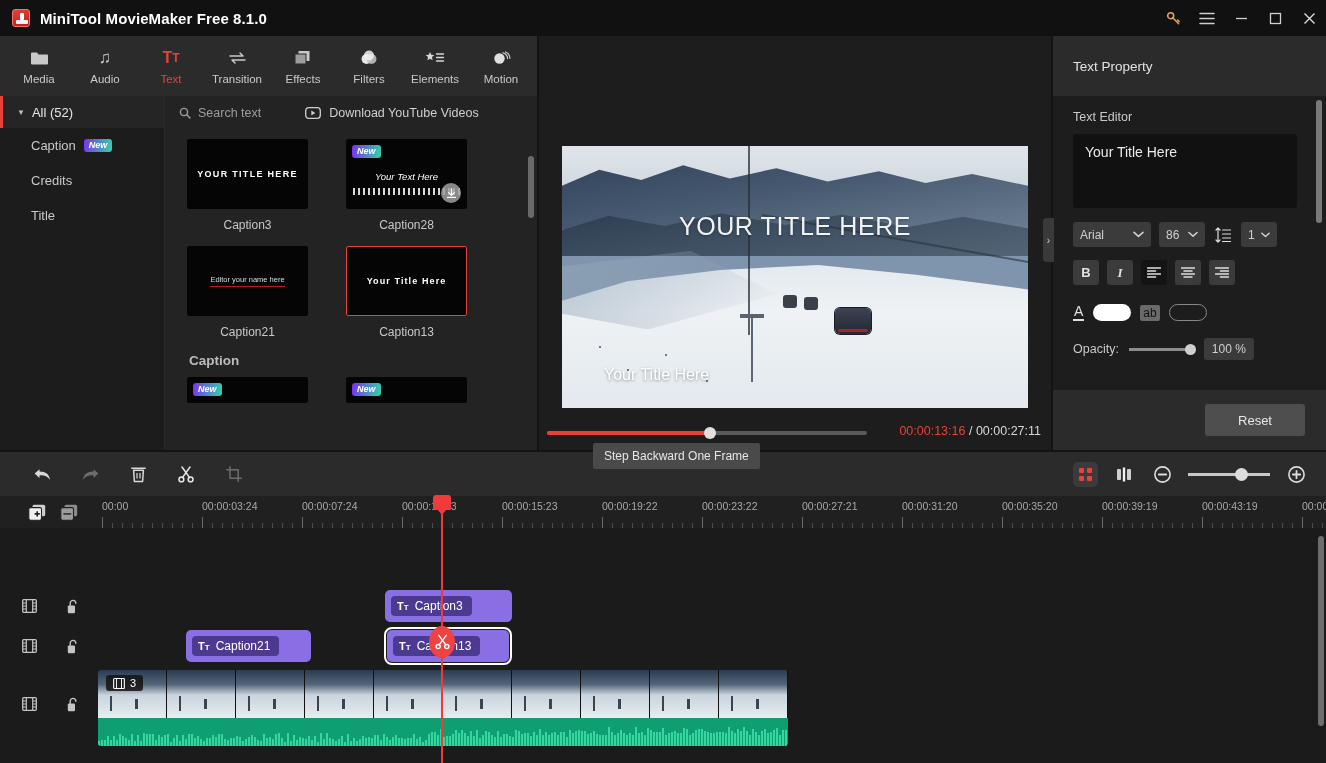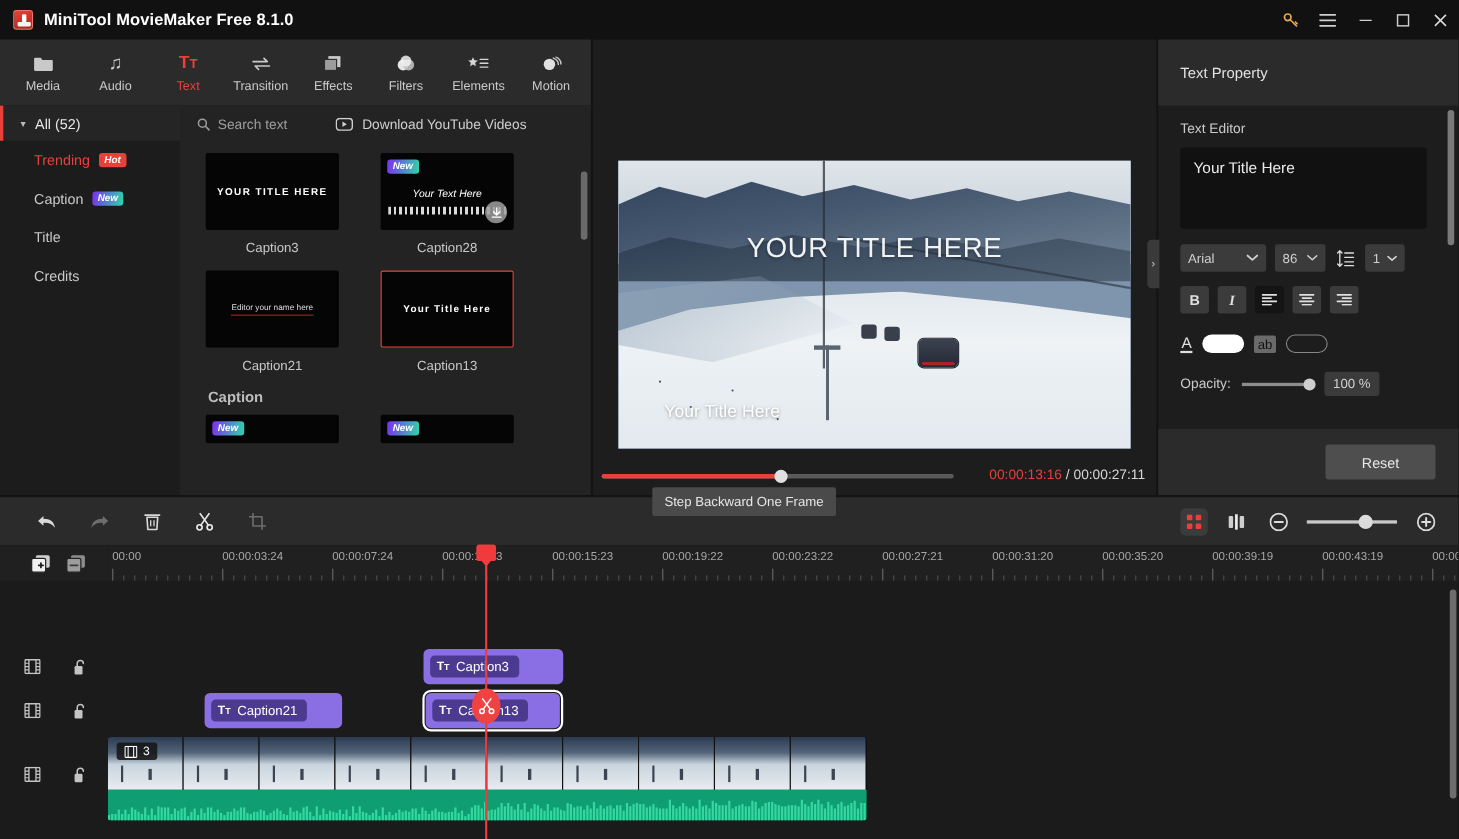--- a/index.html
+++ b/index.html
@@ -300,33 +300,29 @@
       </div>
     </div>
 
     <div class="lp-body">
 
       <div class="cats">
         <div class="cat-all">
           <span class="caret">▼</span>
           <span>All (52)</span>
         </div>
-        <div class="cat sel">
-          <span>Trending</span>
-          <span class="tag hot">Hot</span>
-        </div>
         <div class="cat">
           <span>Caption</span>
           <span class="tag new">New</span>
         </div>
         <div class="cat">
+          <span>Credits</span>
+        </div>
+        <div class="cat">
           <span>Title</span>
-        </div>
-        <div class="cat">
-          <span>Credits</span>
         </div>
       </div>
 
       <div class="tmpl">
         <div class="tmpl-top">
           <div class="srch">
             <span>
               <svg width="12" height="12" viewBox="0 0 12 12">
                   <circle cx="5" cy="5" r="3.6" fill="none" stroke="#9d9d9d" stroke-width="1.4"></circle>
                   <path d="M7.8 7.8L11 11" stroke="#9d9d9d" stroke-width="1.5" stroke-linecap="round"></path>

